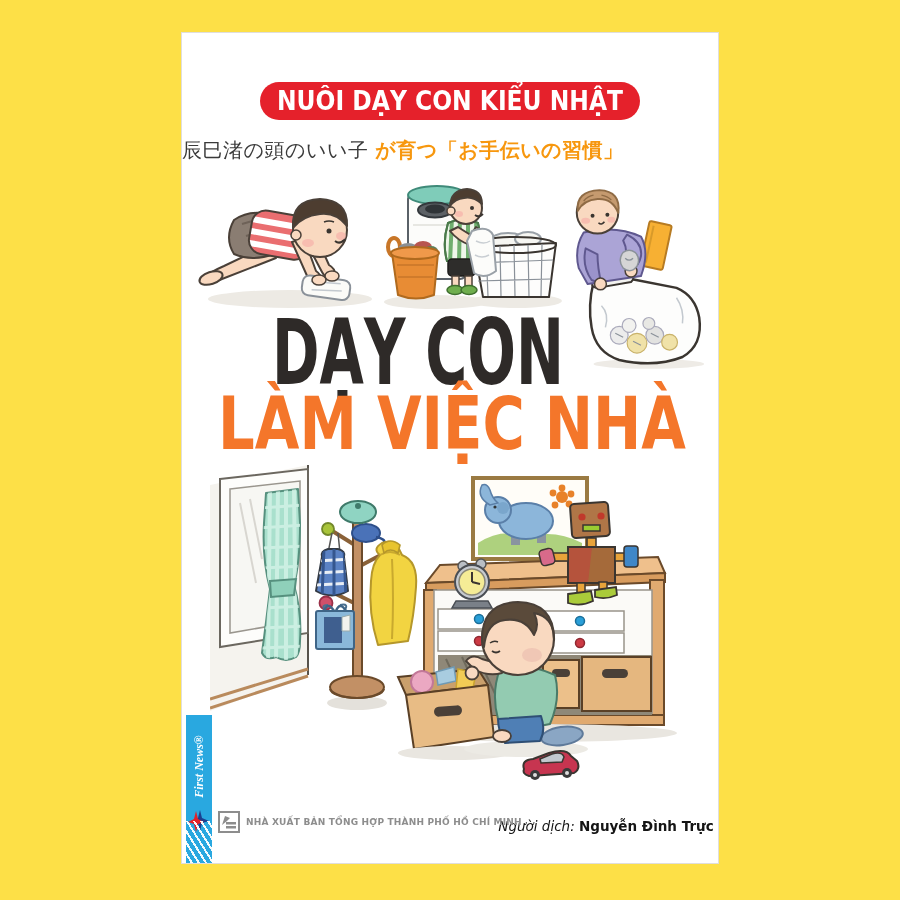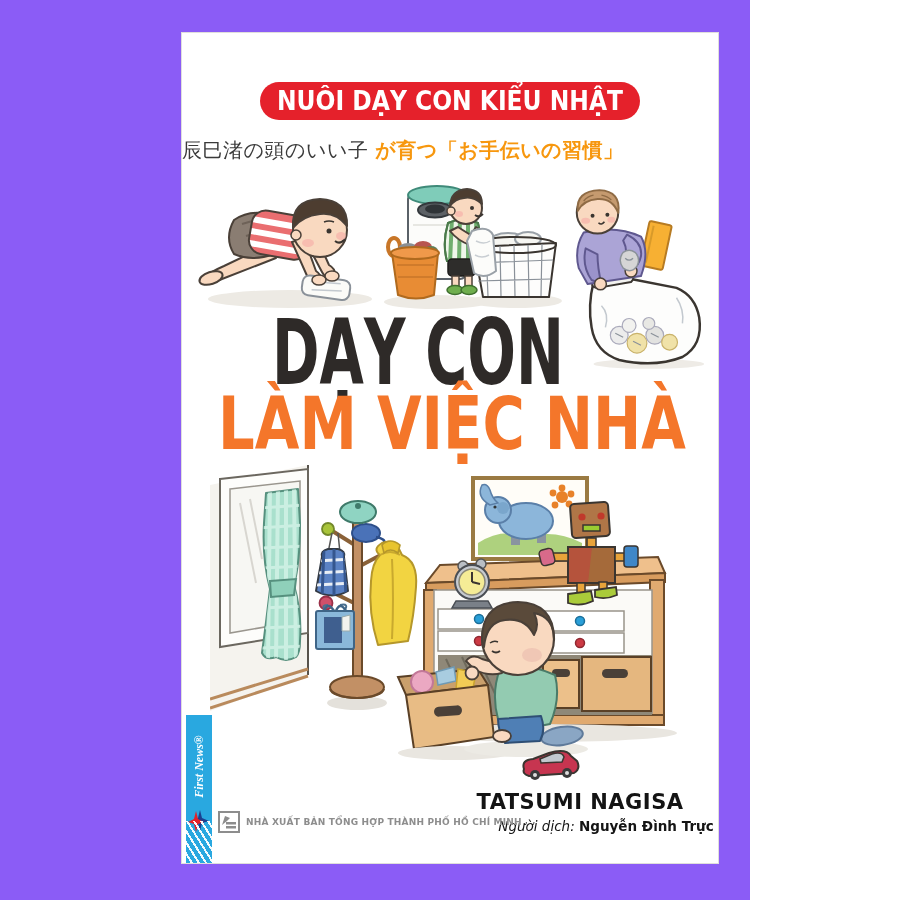--- a/index.html
+++ b/index.html
@@ -1,16 +1,16 @@
 <!DOCTYPE html>
 <html><head>
 <meta charset="utf-8">
 <style>
   html,body{margin:0;padding:0;background:#ffffff;}
-  .page{position:relative;width:750px;height:900px;background:#8b5cf6;overflow:hidden;
+  .page{position:relative;width:900px;height:900px;background:#fde047;overflow:hidden;
         font-family:"DejaVu Sans",sans-serif;}
   .cover{position:absolute;left:182px;top:33px;width:536px;height:830px;background:#ffffff;
          box-shadow:0 0 0 1px #e0dedc;}
   
   .banner{position:absolute;left:78px;top:49px;width:380px;height:38px;border-radius:19px;
           background:#e5212b;display:flex;align-items:center;justify-content:center;}
   
   .jp-line{position:absolute;left:0;top:104px;width:536px;text-align:left;font-size:20px;
            letter-spacing:0.5px;white-space:nowrap;}
   .jp-black{font-family:"DejaVu Serif",serif;color:#3a3a3a;}
@@ -343,21 +343,20 @@
       <ellipse cx="322" cy="192" rx="10" ry="7" fill="#eec2b2" opacity=".8"></ellipse>
 
       <path d="M314,306 Q311,297 323,296 L339,290 Q356,285 361,293 L367,298 Q371,306 364,310 L319,313 Q312,311 314,306 Z" fill="#c73550" stroke="#3a3530" stroke-width="2" stroke-linejoin="round"></path>
       <path d="M330,296 L342,291 Q352,288 354,294 L352,299 L331,300 Z" fill="#c2c8ce" stroke="#3a3530" stroke-width="1.5"></path>
       <circle cx="325" cy="312" r="5" fill="#3a3a3a"></circle>
         <circle cx="325" cy="312" r="2" fill="#dddddd"></circle>
       <circle cx="357" cy="310" r="5" fill="#3a3a3a"></circle>
         <circle cx="357" cy="310" r="2" fill="#dddddd"></circle>
     </svg>
 
-    <div class="author-name">TATSUMI NAGISA</div>
     <div class="translator">
       <span class="lbl">Người dịch:</span>
       <span class="nm">Nguyễn Đình Trực</span>
     </div>
 
     <div class="fn-banner">
       <div class="fn-text">
         <span>First News®</span>
       </div>
       <svg class="fn-star" viewBox="0 0 22 24">

